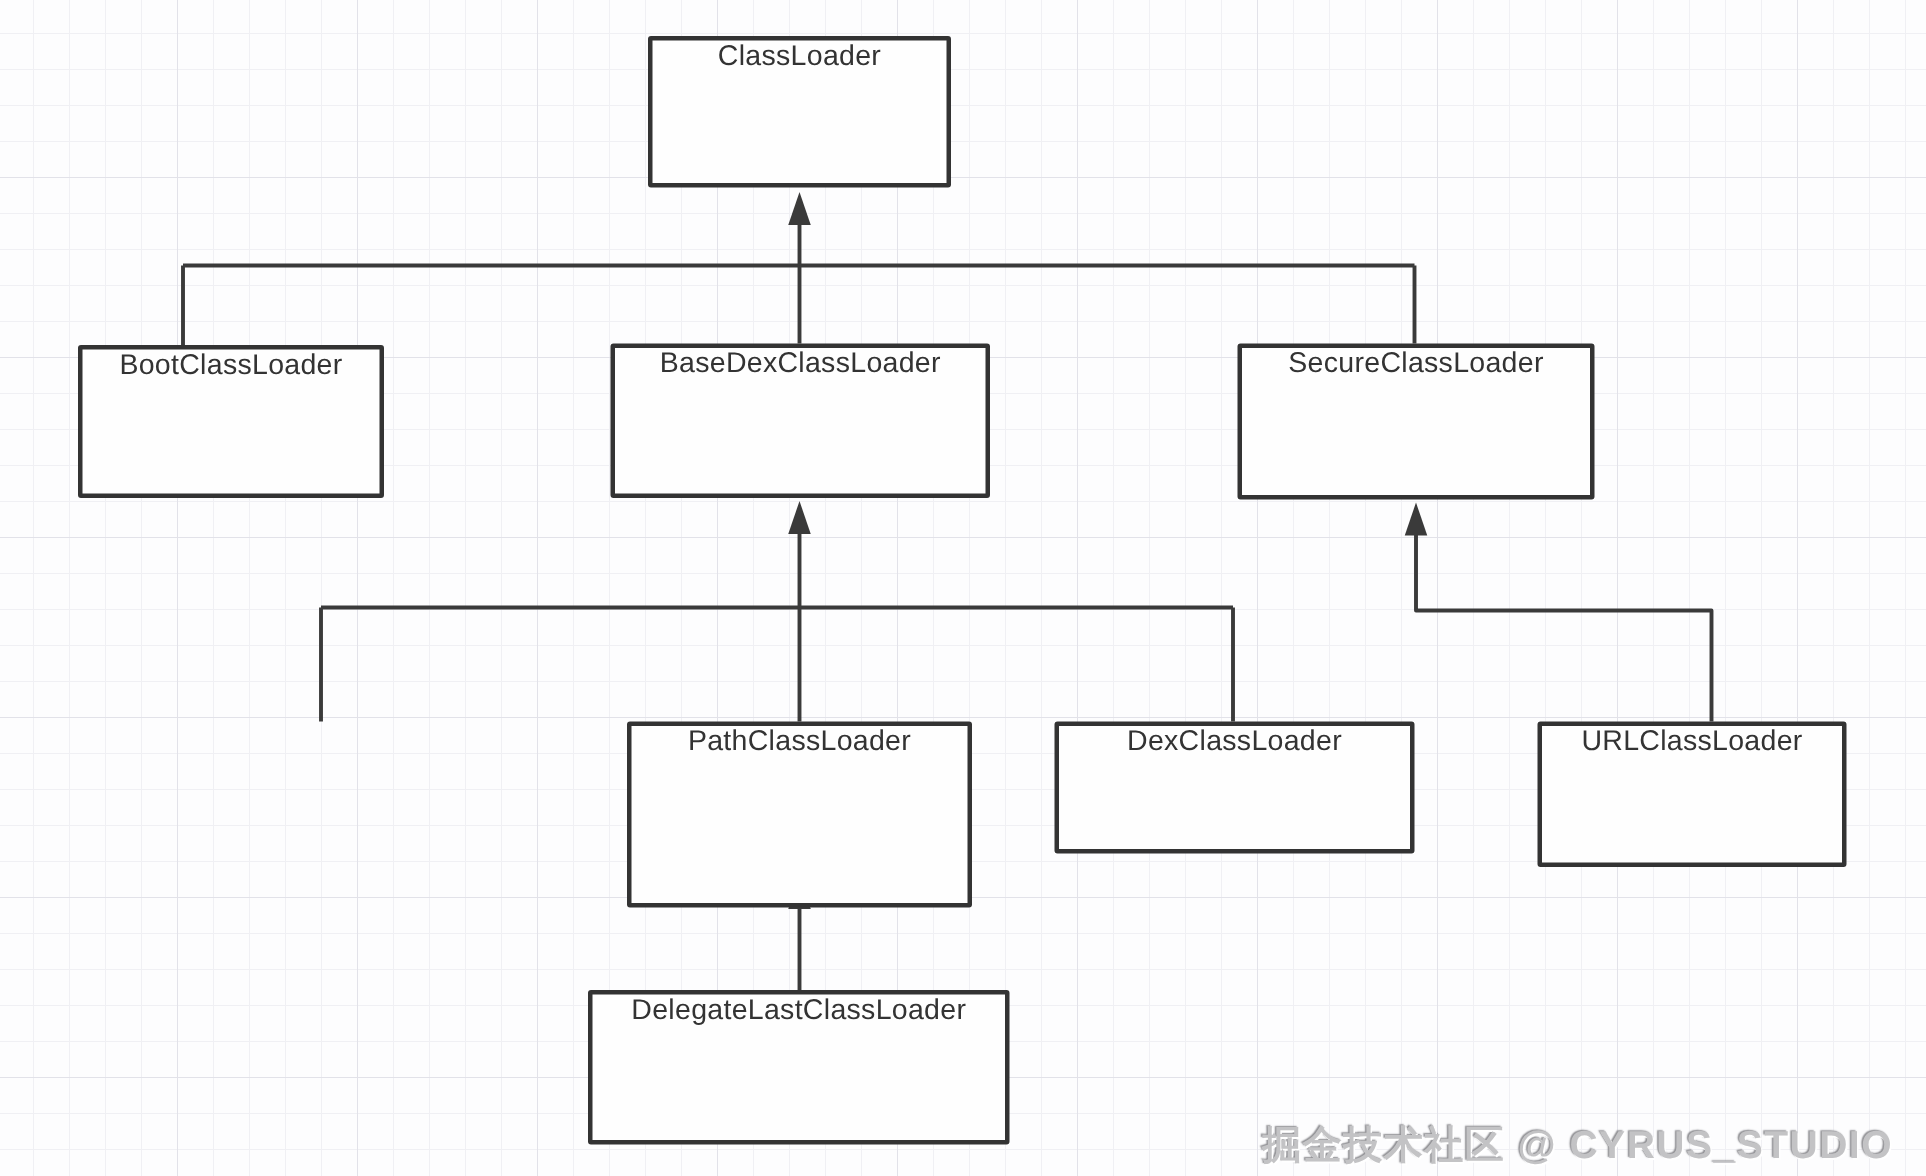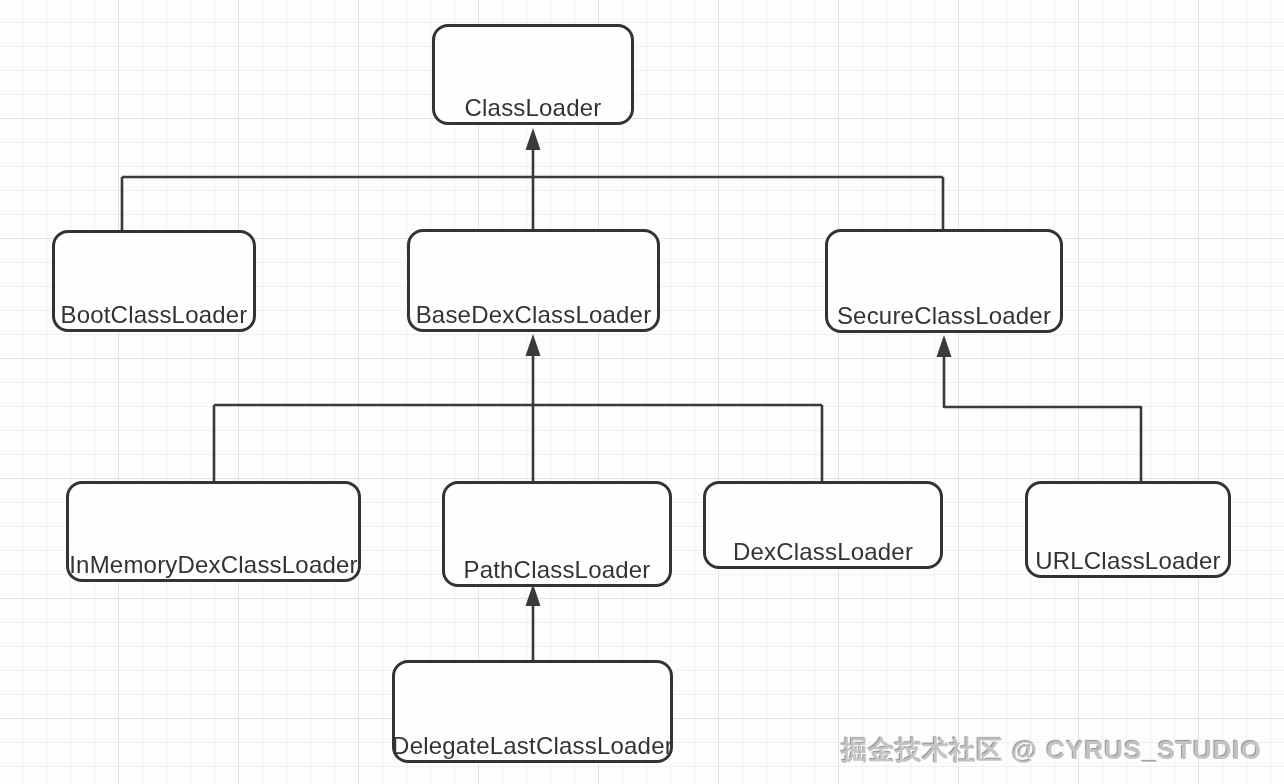--- a/index.html
+++ b/index.html
@@ -26,42 +26,42 @@
     left: 0; top: 0;
     width: 1284px;
     height: 784px;
     pointer-events: none;
   }
   .node {
     position: absolute;
     box-sizing: border-box;
     background: #fefefe;
     border: 3px solid #333333;
-    border-radius: 16px;
+    border-radius: 2px;
     display: flex;
-    align-items: flex-end;
+    align-items: flex-start;
     justify-content: center;
     color: #333333;
-    font-size: 24px;
+    font-size: 19px;
     letter-spacing: 0.2px;
     white-space: nowrap;
   }
   .node-classloader            { left: 432px;  top: 24px;  width: 202px; height: 101px; }
   .node-bootclassloader        { left: 20px;   top: 230px; width: 204px; height: 102px; margin-left: 32px; }
   .node-basedexclassloader     { left: 407px;  top: 229px; width: 253px; height: 103px; }
   .node-secureclassloader      { left: 825px;  top: 229px; width: 238px; height: 104px; }
   .node-inmemorydexclassloader { left: 66px;   top: 481px; width: 295px; height: 101px; }
-  .node-pathclassloader        { left: 418px;  top: 481px; width: 230px; height: 106px; margin-left: 24px; }
+  .node-pathclassloader        { left: 418px;  top: 481px; width: 230px; height: 124px; }
   .node-dexclassloader         { left: 703px;  top: 481px; width: 240px; height: 88px; }
   .node-urlclassloader         { left: 1025px; top: 481px; width: 206px; height: 97px;  }
   .node-delegatelastclassloader{ left: 392px;  top: 660px; width: 281px; height: 103px; }
   .watermark {
     position: absolute;
     right: 22px;
-    bottom: 16px;
+    bottom: 3px;
     font-size: 26px;
     font-weight: bold;
     color: #c3c3c5;
     text-shadow: 1px 1px 0 #ffffff, -1px -1px 1px #8f8f93;
     letter-spacing: 1px;
     white-space: nowrap;
   }
 </style>
 </head>
 <body>
@@ -102,23 +102,20 @@
   </div>
 
   <div class="node node-secureclassloader">
     <span>SecureClassLoader</span>
   </div>
 
   <div class="node node-basedexclassloader">
     <span>BaseDexClassLoader</span>
   </div>
 
-  <div class="node node-inmemorydexclassloader">
-    <span>InMemoryDexClassLoader</span>
-  </div>
 
   <div class="node node-pathclassloader">
     <span>PathClassLoader</span>
   </div>
 
   <div class="node node-dexclassloader">
     <span>DexClassLoader</span>
   </div>
 
   <div class="node node-urlclassloader">

